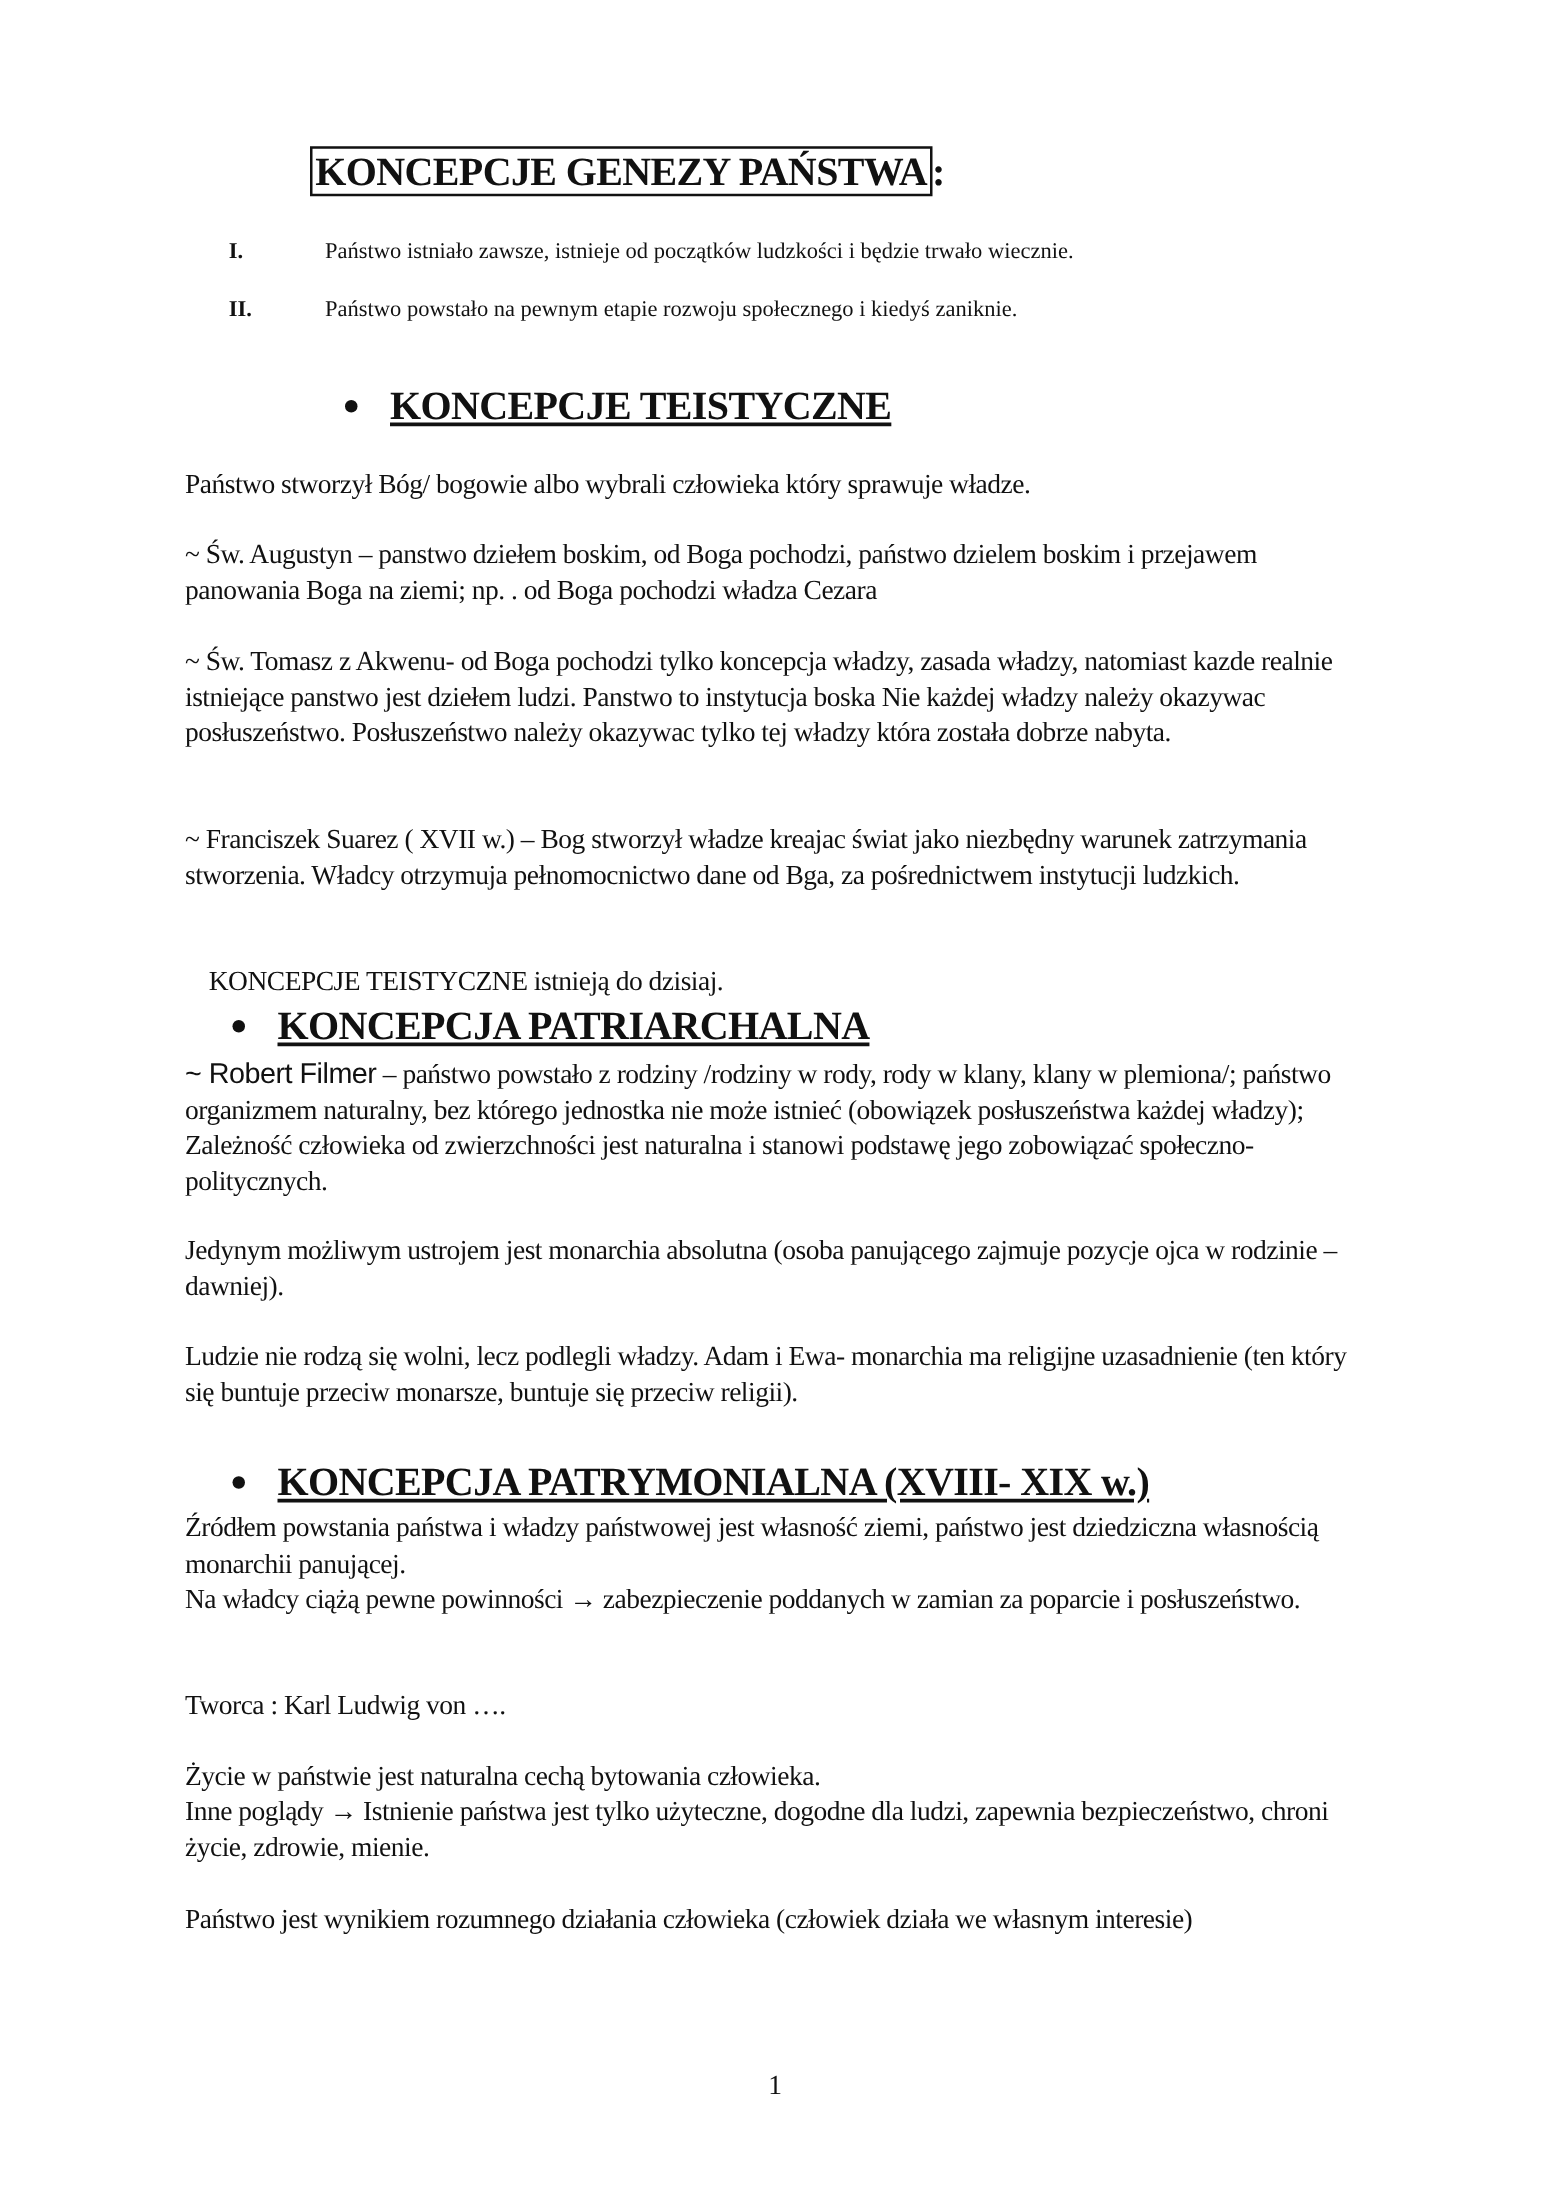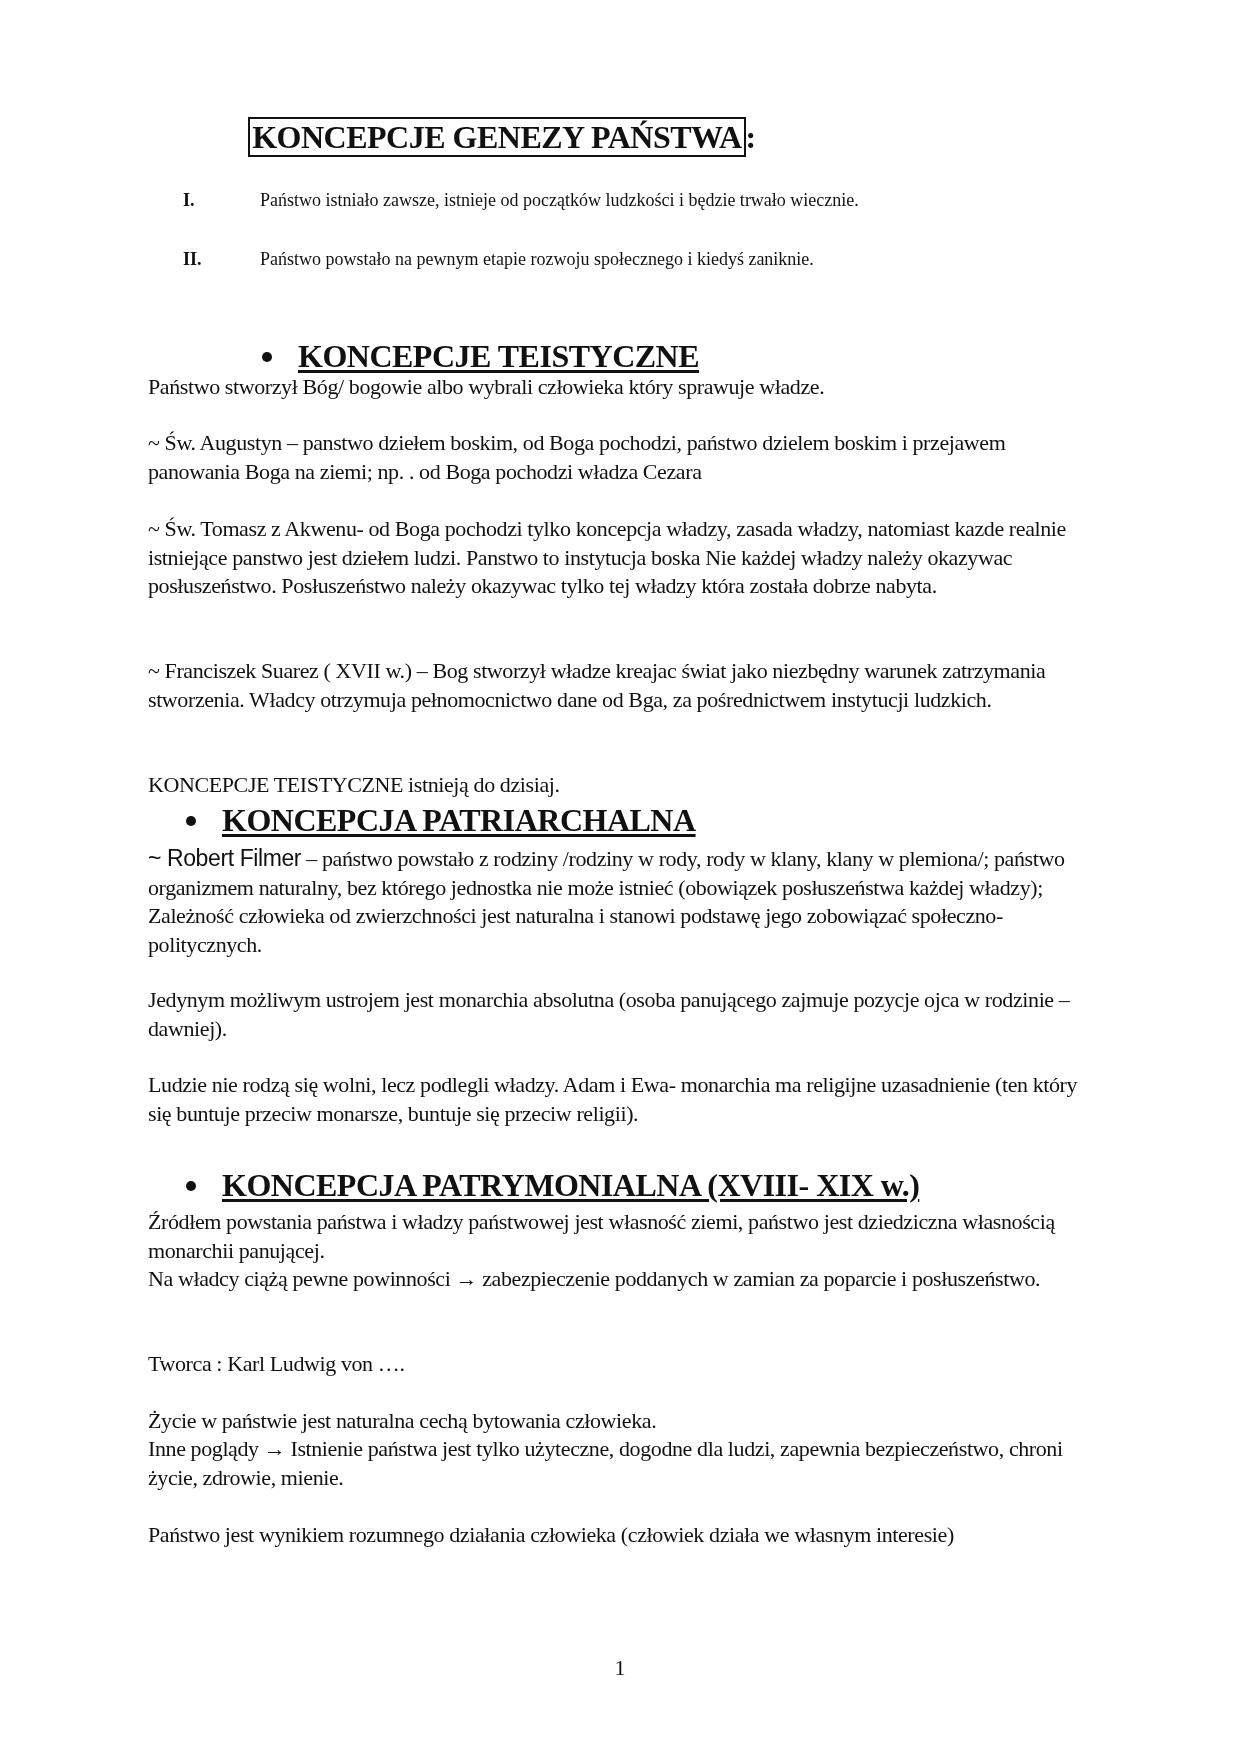--- a/index.html
+++ b/index.html
@@ -28,32 +28,32 @@
 
 <div class="page">
 
   <div class="title-wrap">
     <span class="title"><span class="boxed">KONCEPCJE GENEZY PAŃSTWA</span><span>:</span></span>
   </div>
 
   <div class="list-item" style="top:186px;">
     <span class="num">I.</span><span>Państwo istniało zawsze, istnieje od początków ludzkości i będzie trwało wiecznie.</span>
   </div>
-  <div class="list-item" style="top:245px;">
+  <div class="list-item" style="top:233px;">
     <span class="num">II.</span><span>Państwo powstało na pewnym etapie rozwoju społecznego i kiedyś zaniknie.</span>
   </div>
 
-  <div class="heading" style="top:305px; left:262px;margin-top:32px;">
+  <div class="heading" style="top:305px; left:276px;">
     <span class="bullet"></span><span class="htext">KONCEPCJE TEISTYCZNE</span>
   </div>
   <div class="p" style="top:373px;">Państwo stworzył Bóg/ bogowie albo wybrali człowieka który sprawuje władze.</div>
   <div class="p" style="top:429px;">~ Św. Augustyn – panstwo dziełem boskim, od Boga pochodzi, państwo dzielem boskim i przejawem panowania Boga na ziemi; np. . od Boga pochodzi władza Cezara</div>
   <div class="p" style="top:515px;">~ Św. Tomasz z Akwenu- od Boga pochodzi tylko koncepcja władzy, zasada władzy, natomiast kazde realnie istniejące panstwo jest dziełem ludzi. Panstwo to instytucja boska Nie każdej władzy należy okazywac posłuszeństwo. Posłuszeństwo należy okazywac tylko tej władzy która została dobrze nabyta.</div>
   <div class="p" style="top:657px;">~ Franciszek Suarez ( XVII w.) – Bog stworzył władze kreajac świat jako niezbędny warunek zatrzymania stworzenia. Władcy otrzymuja pełnomocnictwo dane od Bga, za pośrednictwem instytucji ludzkich.</div>
-  <div class="p" style="top:771px;">KONCEPCJE TEISTYCZNE istnieją do dzisiaj.</div>
+  <div class="p" style="top:771px;margin-left:19px;">KONCEPCJE TEISTYCZNE istnieją do dzisiaj.</div>
 
   <div class="heading" style="top:801px; left:186px;">
     <span class="bullet"></span><span class="htext">KONCEPCJA PATRIARCHALNA</span>
   </div>
   <div class="p" style="top:844px;"><span class="sans">~ Robert Filmer</span><span> – państwo powstało z rodziny /rodziny w rody, rody w klany, klany w plemiona/; państwo organizmem naturalny, bez którego jednostka nie może istnieć (obowiązek posłuszeństwa każdej władzy); Zależność człowieka od zwierzchności jest naturalna i stanowi podstawę jego zobowiązać społeczno-politycznych.</span></div>
   <div class="p" style="top:986px;">Jedynym możliwym ustrojem jest monarchia absolutna (osoba panującego zajmuje pozycje ojca w rodzinie – dawniej).</div>
   <div class="p" style="top:1071px;">Ludzie nie rodzą się wolni, lecz podlegli władzy. Adam i Ewa- monarchia ma religijne uzasadnienie (ten który się buntuje przeciw monarsze, buntuje się przeciw religii).</div>
 
   <div class="heading" style="top:1166px; left:186px;">
     <span class="bullet"></span><span class="htext">KONCEPCJA PATRYMONIALNA (XVIII- XIX w.)</span>

